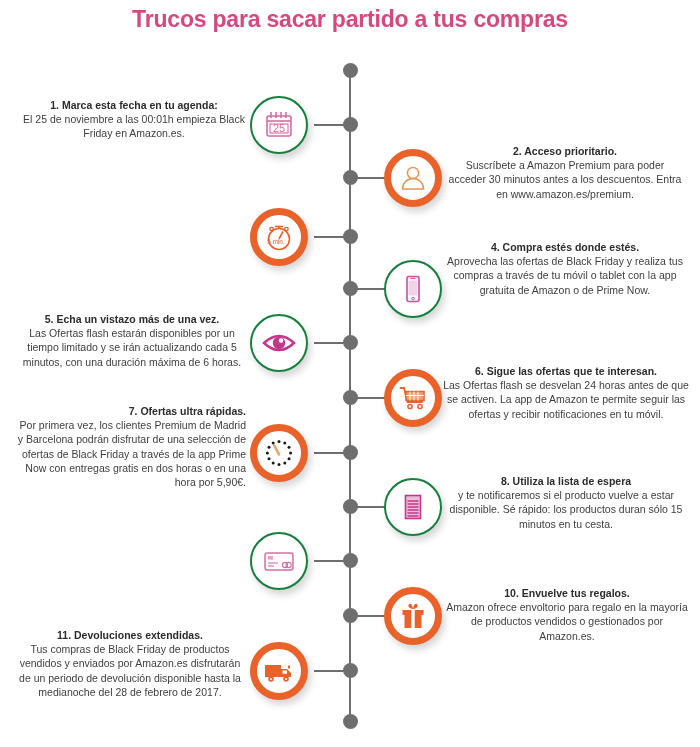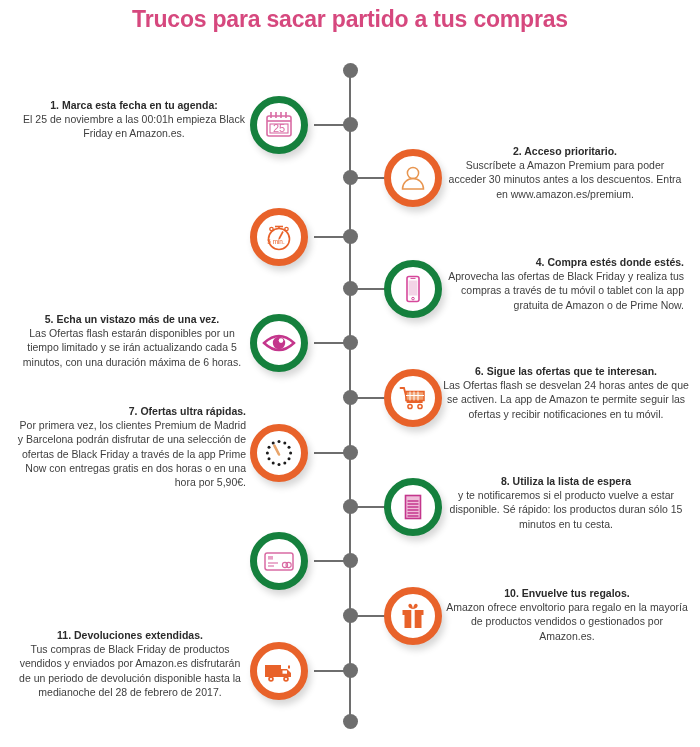--- a/index.html
+++ b/index.html
@@ -70,21 +70,21 @@
     width: 58px;
     height: 58px;
     border-radius: 50%;
     background: #ffffff;
     display: flex;
     align-items: center;
     justify-content: center;
     z-index: 4;
     box-shadow: 3px 5px 7px rgba(0,0,0,0.16);
   }
-  .bubble.pink   { border: 7px solid #15803d; }
+  .bubble.pink   { border: 2px solid #15803d; }
   .bubble.orange { border: 7px solid #e8622a; }
 
   .bubble svg { display: block; }
 
   
   .block {
     position: absolute;
     font-size: 10.5px;
     line-height: 14.2px;
     color: #3e3e3e;
@@ -171,21 +171,21 @@
   <div class="connector" style="left:350px; top:288px; width:36px;"></div>
   <div class="node" style="top:281px;"></div>
   <div class="bubble pink" style="left:384px; top:260px;">
     <svg width="32" height="32" viewBox="0 0 32 32">
       <rect x="10" y="3.5" width="12" height="25" rx="2" fill="none" stroke="#d6489b" stroke-width="1.6"></rect>
       <rect x="11.6" y="7.5" width="8.8" height="15" fill="#f3d3e6"></rect>
       <line x1="13.5" y1="5.4" x2="18.5" y2="5.4" stroke="#d6489b" stroke-width="1"></line>
       <circle cx="16" cy="25.6" r="1.3" fill="none" stroke="#d6489b" stroke-width="1"></circle>
     </svg>
   </div>
-  <div class="block right" style="left:446px; top:255px; width:238px;text-align:right;">
+  <div class="block right" style="left:446px; top:240px; width:238px;">
     <span class="heading">4. Compra estés donde estés.</span>
     <span class="body">Aprovecha las ofertas de Black Friday y realiza tus compras a través de tu móvil o tablet con la app gratuita de Amazon o de Prime Now.</span>
   </div>
 
   <div class="connector" style="left:314px; top:342px; width:36px;"></div>
   <div class="node" style="top:335px;"></div>
   <div class="bubble pink" style="left:250px; top:314px;">
     <svg width="36" height="36" viewBox="0 0 36 36">
       <path d="M3 18 Q18 4 33 18 Q18 32 3 18 Z" fill="none" stroke="#c4368c" stroke-width="2.4"></path>
       <circle cx="18" cy="18" r="6.2" fill="#c4368c"></circle>

